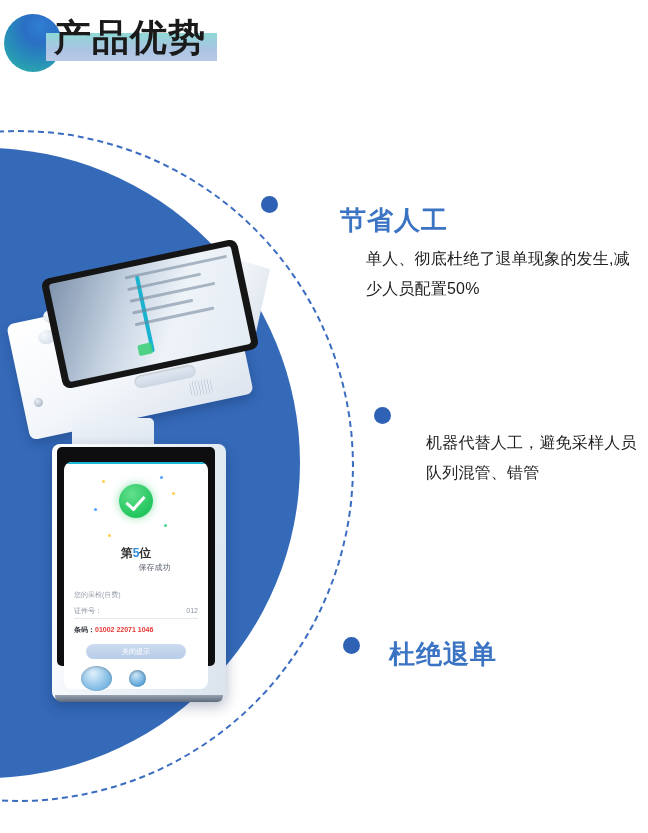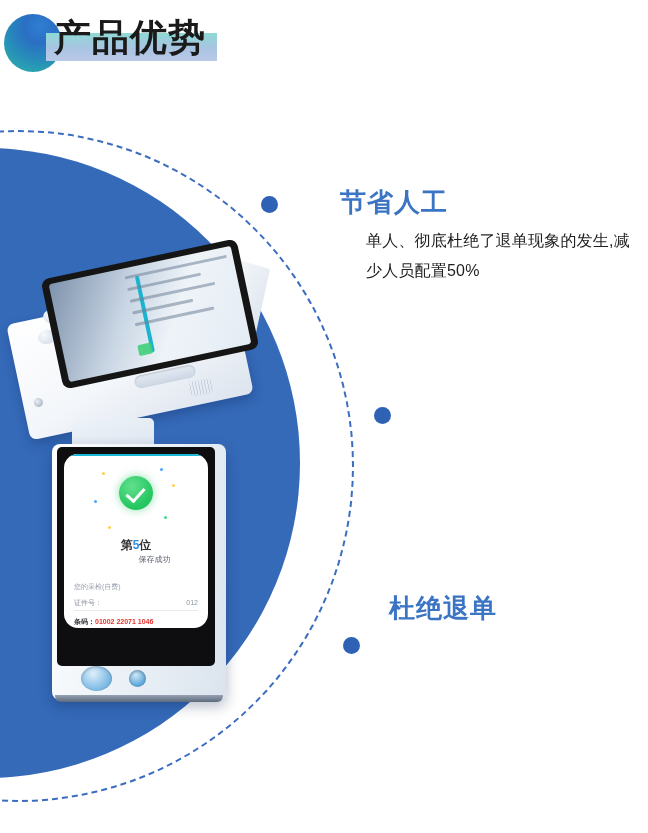--- a/index.html
+++ b/index.html
@@ -248,25 +248,25 @@
     left: 5px;
     top: 29px;
     width: 158px;
     height: 219px;
     background: #0e0e10;
     border-radius: 5px;
   }
   .dev-bot-screen {
     position: absolute;
     left: 7px;
-    top: 7px;
+    top: 15px;
     width: 144px;
-    height: 174px;
+    height: 227px;
     background: #ffffff;
-    border-radius: 14px;
+    border-radius: 8px;
     overflow: hidden;
   }
   .scr-topline {
     position: absolute;
     left: 0; top: 0; right: 0;
     height: 2px;
     background: #18b8d6;
   }
   .scr-check {
     position: absolute;
@@ -397,42 +397,42 @@
     position: absolute;
     left: 3px;
     top: 277px;
     width: 168px;
     height: 7px;
     border-radius: 0 0 6px 6px;
     background: linear-gradient(180deg,#97a3b3,#5d6a7b);
   }
 
   
-  .block { position: absolute; }
+  .block { position: absolute; margin-top: 18px; }
   .block h2 {
     margin: 0;
     font-size: 26px;
     font-weight: bold;
     color: #3c74c4;
     letter-spacing: 1px;
     line-height: 32px;
     white-space: nowrap;
   }
   .block p {
     margin: 0;
     font-size: 16px;
     color: #1f1f1f;
     line-height: 30px;
     letter-spacing: 0.2px;
   }
   .block-1 { left: 340px; top: 186px; width: 300px; }
   .block-1 p { margin-top: 8px; padding-left: 26px; }
   .block-2 { left: 426px; top: 400px; width: 222px; }
   .block-2 p { margin-top: 10px; padding-left: 0px; }
-  .block-3 { left: 389px; top: 592px; width: 259px; }
+  .block-3 { left: 389px; top: 620px; width: 259px; }
   .block-3 p { margin-top: 8px; padding-left: 0px; }
 </style>
 </head>
 <body>
 
 <div id="page">
 
   <div class="header">
     <div class="header-orb"></div>
     <div class="header-bar"></div>
@@ -497,19 +497,20 @@
     <div class="dev-bot-port-r"></div>
     <div class="dev-bot-base"></div>
   </div>
 
   <div class="block block-1">
     <h2>节省人工</h2>
     <p>单人、彻底杜绝了退单现象的发生,减少人员配置50%</p>
   </div>
 
   <div class="block block-2">
+    <p>机器代替人工，避免采样人员队列混管、错管</p>
   </div>
 
   <div class="block block-3">
     <h2>杜绝退单</h2>
   </div>
 
 </div>
 
 </body></html>

